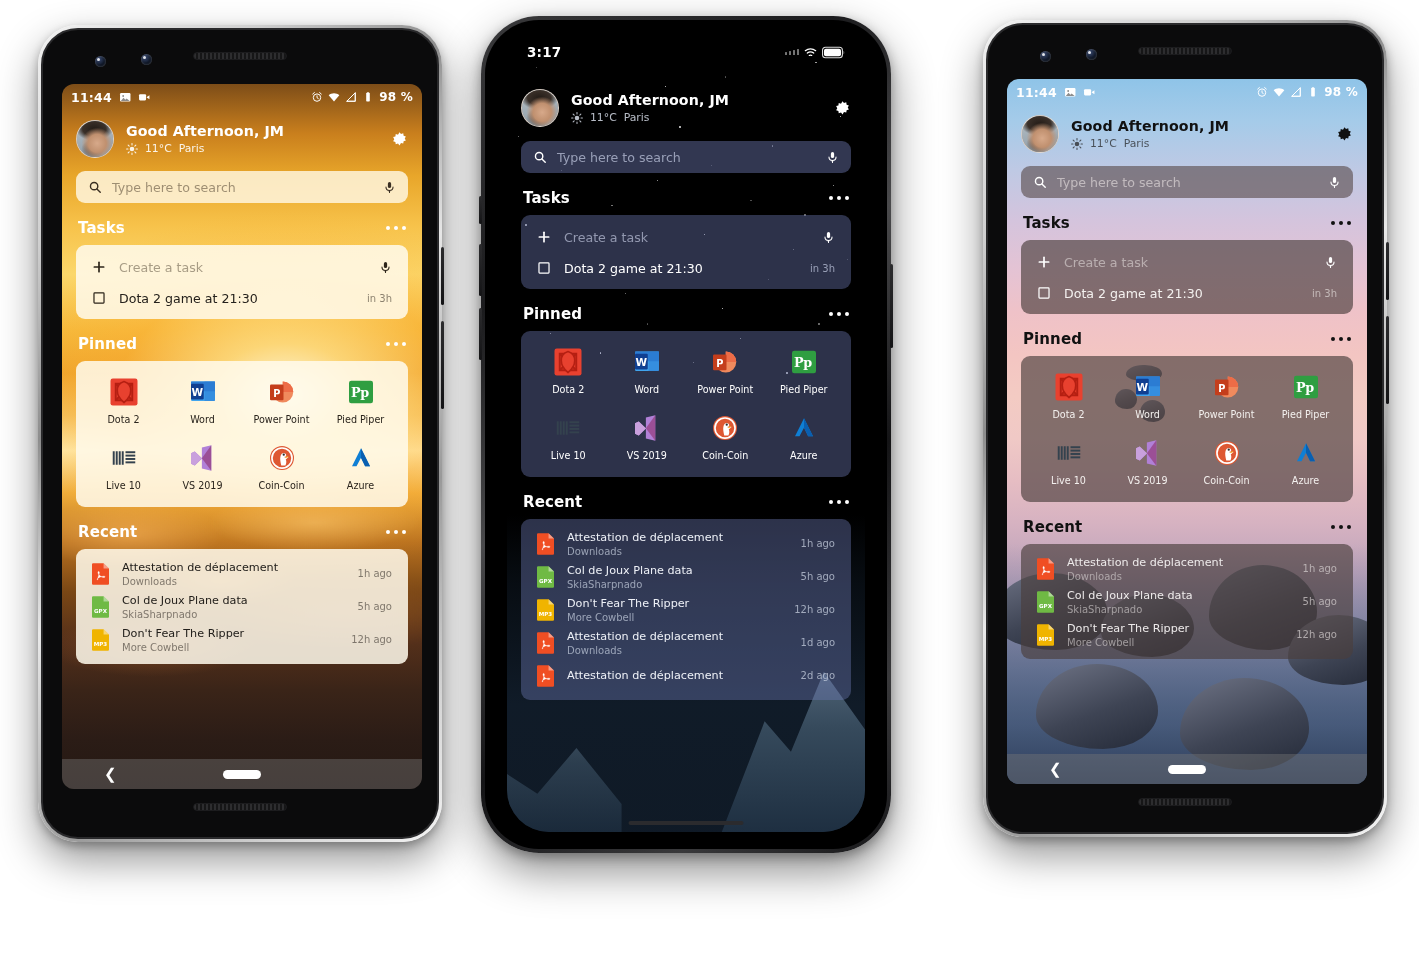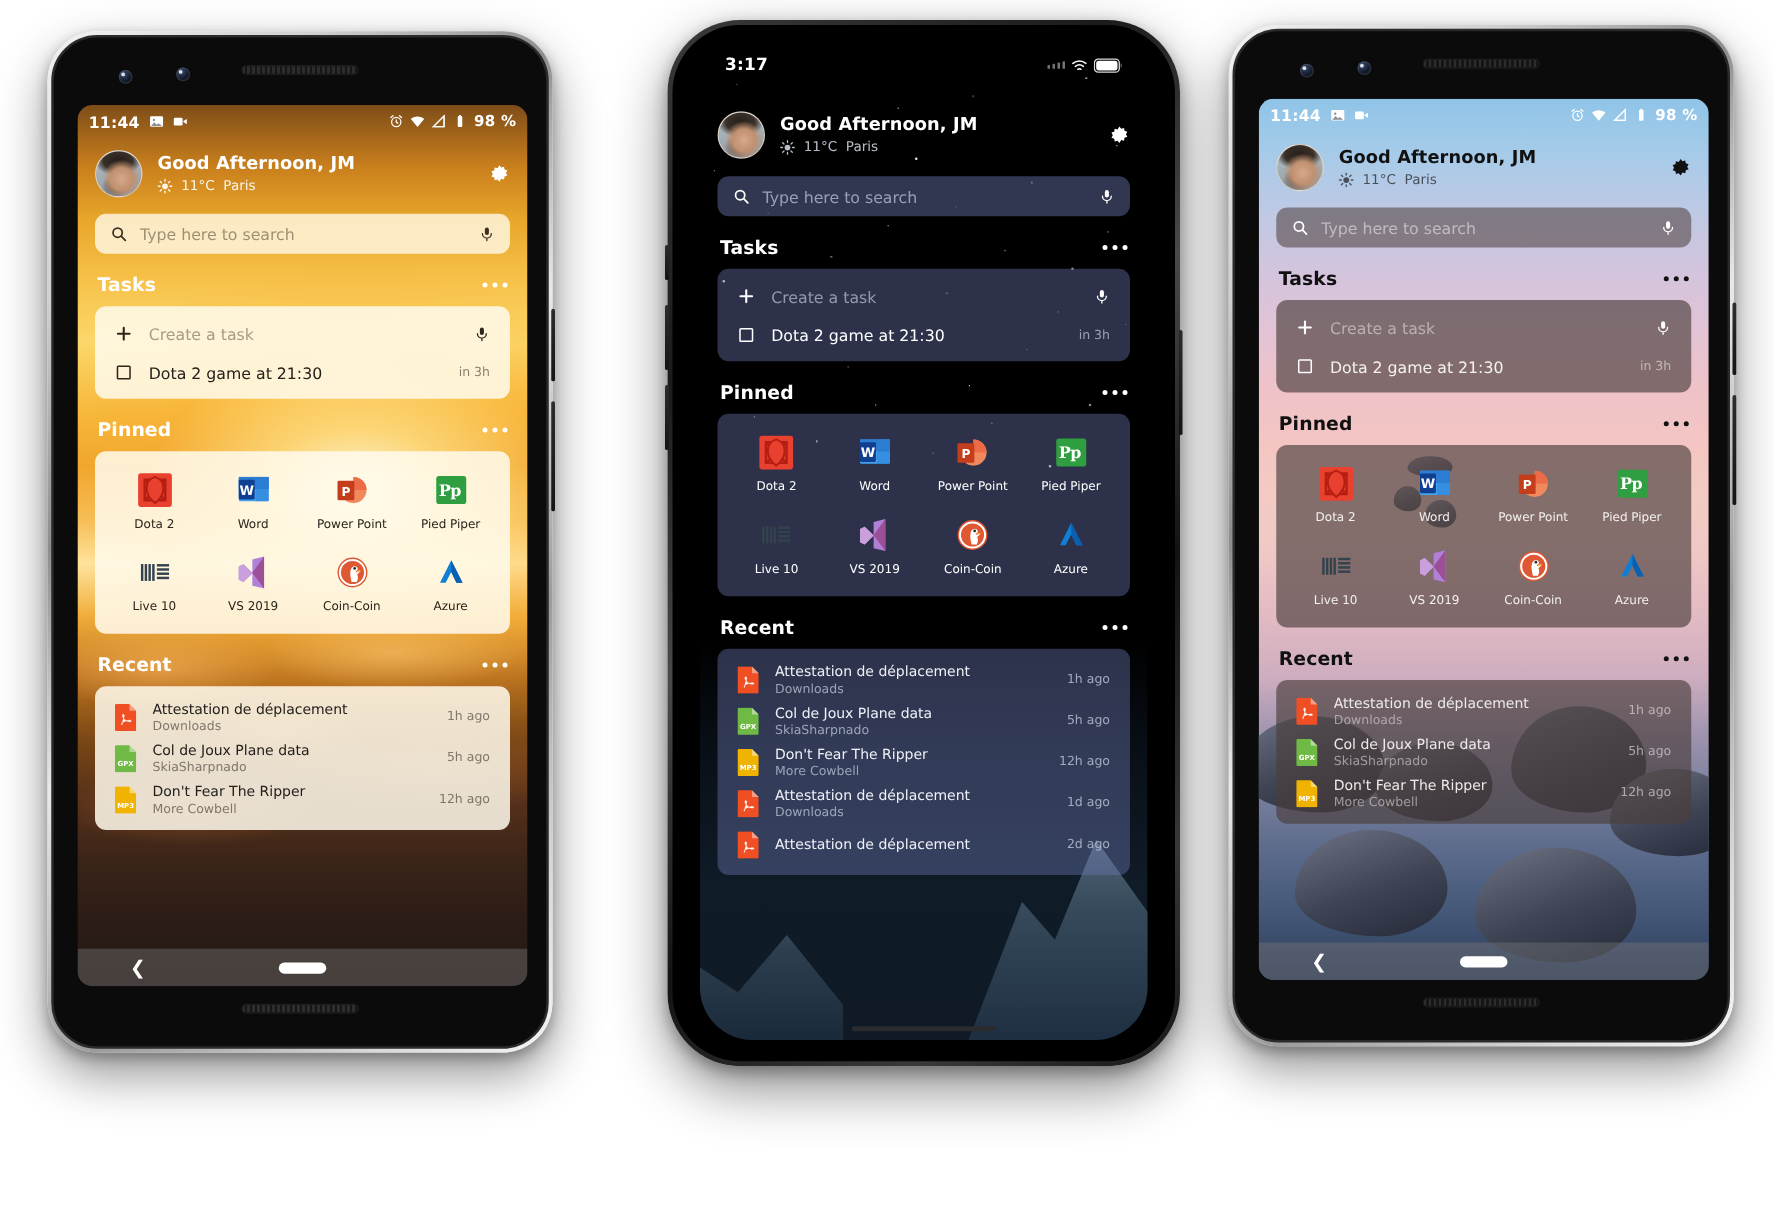--- a/index.html
+++ b/index.html
@@ -526,21 +526,21 @@
     <div class="navbar" style="height:30px;">
       <span class="back" style="font-size:15px;left:42px;">❮</span>
       <span class="pill" style="width:38px;height:9px;"></span>
             </div>
   </div>
         </div>
       </div>
       <div class="side-btn" style="right:-2px;top:222px;width:3px;height:58px;"></div>
       <div class="side-btn" style="right:-2px;top:296px;width:3px;height:88px;"></div>
     </div>
-    <div class="phone" style="left:534px;top:16px;width:410px;height:837px;">
+    <div class="phone" style="left:481px;top:16px;width:410px;height:837px;">
       <div class="ip-frame"></div>
       <div class="ip-inner">
         <div class="ip-screen" style="left:22px;top:17px;width:358px;height:795px;">
           <div class="app">
     <div class="wall wall-night">
               <div class="stars">
                 <span style="left:8%;top:3.7199999999999998%;width:1.8px;height:1.8px;opacity:0.35"></span>
                 <span style="left:22%;top:8.06%;width:1.1px;height:1.1px;opacity:0.53"></span>
                 <span style="left:35%;top:2.48%;width:1.1px;height:1.1px;opacity:0.71"></span>
                 <span style="left:48%;top:11.16%;width:1.8px;height:1.8px;opacity:0.89"></span>

